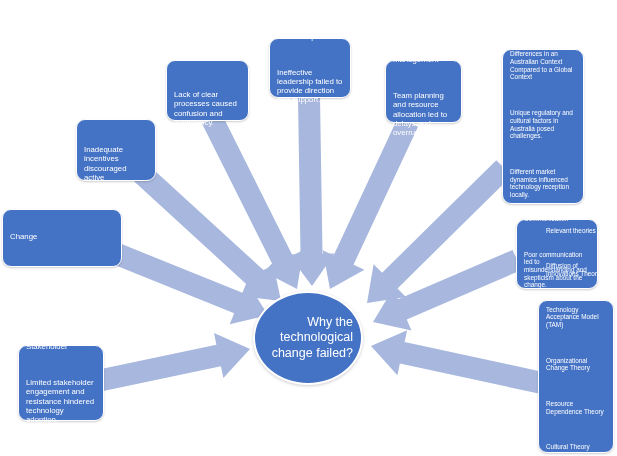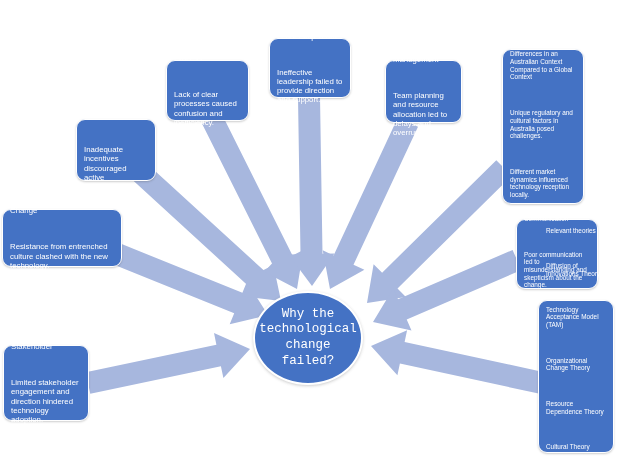--- a/index.html
+++ b/index.html
@@ -26,25 +26,24 @@
   .node.small{font-size:6.4px;line-height:1.2;}
   .node.small .node-title{margin-bottom:4px;}
   .node.small .node-body{margin-bottom:4px;}
   .center-circle{
     position:absolute;left:253px;top:291px;width:110px;height:94px;
     box-sizing:border-box;
     background:var(--node-fill,#4472C4);
     border:2px solid #ffffff;
     border-radius:50%;
     color:var(--text-color,#ffffff);
-    display:flex;align-items:center;justify-content:center;text-align:center;
+    display:flex;align-items:center;justify-content:center;text-align:right;
     font-size:12.5px;line-height:1.25;
     padding:8px;
     box-shadow:0 1px 3px rgba(60,60,60,0.25);
-    font-family:Liberation Mono, monospace;
   }
 </style>
 </head>
 <body>
 
 <div class="stage">
 
   <svg id="arrows-svg" viewBox="0 0 617 456">
       <polygon points="107.9,262.2 234.2,313.2 229.7,324.3 268.0,315.0 246.9,281.7 242.4,292.8 116.1,241.8" fill="#A7B7DE"></polygon>
       <polygon points="132.6,180.1 250.0,287.5 241.9,296.4 281.0,301.0 272.9,262.4 264.8,271.3 147.4,163.9" fill="#A7B7DE"></polygon>
@@ -52,21 +51,20 @@
       <polygon points="298.0,97.2 300.5,254.2 288.5,254.4 312.0,286.0 334.5,253.6 322.5,253.8 320.0,96.8" fill="#A7B7DE"></polygon>
       <polygon points="398.0,117.3 333.6,255.4 322.7,250.3 330.0,289.0 364.4,269.7 353.5,264.7 418.0,126.7" fill="#A7B7DE"></polygon>
       <polygon points="496.3,160.2 382.1,272.7 373.6,264.2 367.0,303.0 405.9,296.9 397.5,288.4 511.7,175.8" fill="#A7B7DE"></polygon>
       <polygon points="512.6,249.9 398.0,299.2 393.3,288.2 373.0,322.0 411.5,330.5 406.7,319.4 521.4,270.1" fill="#A7B7DE"></polygon>
       <polygon points="544.3,372.2 404.6,342.0 407.1,330.3 371.0,346.0 397.4,375.2 399.9,363.5 539.7,393.8" fill="#A7B7DE"></polygon>
       <polygon points="90.3,393.8 220.9,366.3 223.4,378.1 250.0,349.0 214.0,333.1 216.4,344.8 85.7,372.2" fill="#A7B7DE"></polygon>
     </svg>
 
   <div class="node" style="left:2px;top:209px;width:120px;height:58px">
     <div class="node-title">Change</div>
-    <div class="node-body">Resistance from entrenched culture clashed with the new technology.</div>
   </div>
 
   <div class="node" style="left:76px;top:119px;width:80px;height:62px">
     <div class="node-title">Incentives</div>
     <div class="node-body">Inadequate incentives discouraged active participation.</div>
   </div>
 
   <div class="node" style="left:166px;top:60px;width:83px;height:61px">
     <div class="node-title">Process</div>
     <div class="node-body">Lack of clear processes caused confusion and inefficiency.</div>
@@ -97,22 +95,22 @@
     <div class="node-title">Relevant theories</div>
     <div class="node-body">Diffusion of Innovations Theory</div>
     <div class="node-body">Technology Acceptance Model (TAM)</div>
     <div class="node-body">Organizational Change Theory</div>
     <div class="node-body">Resource Dependence Theory</div>
     <div class="node-body">Cultural Theory</div>
     <div class="node-body">Institutional Theory</div>
     <div class="node-body">Complexity Theory</div>
   </div>
 
-  <div class="node" style="left:3px;top:345px;width:86px;height:76px">
+  <div class="node" style="left:18px;top:345px;width:86px;height:76px">
     <div class="node-title">Stakeholder</div>
-    <div class="node-body">Limited stakeholder engagement and direction hindered technology adoption.</div>
+    <div class="node-body">Limited stakeholder engagement and resistance hindered technology adoption.</div>
   </div>
 
   <div class="center-circle">
     <span>Why the technological change failed?</span>
   </div>
 
 </div>
 
 </body></html>

